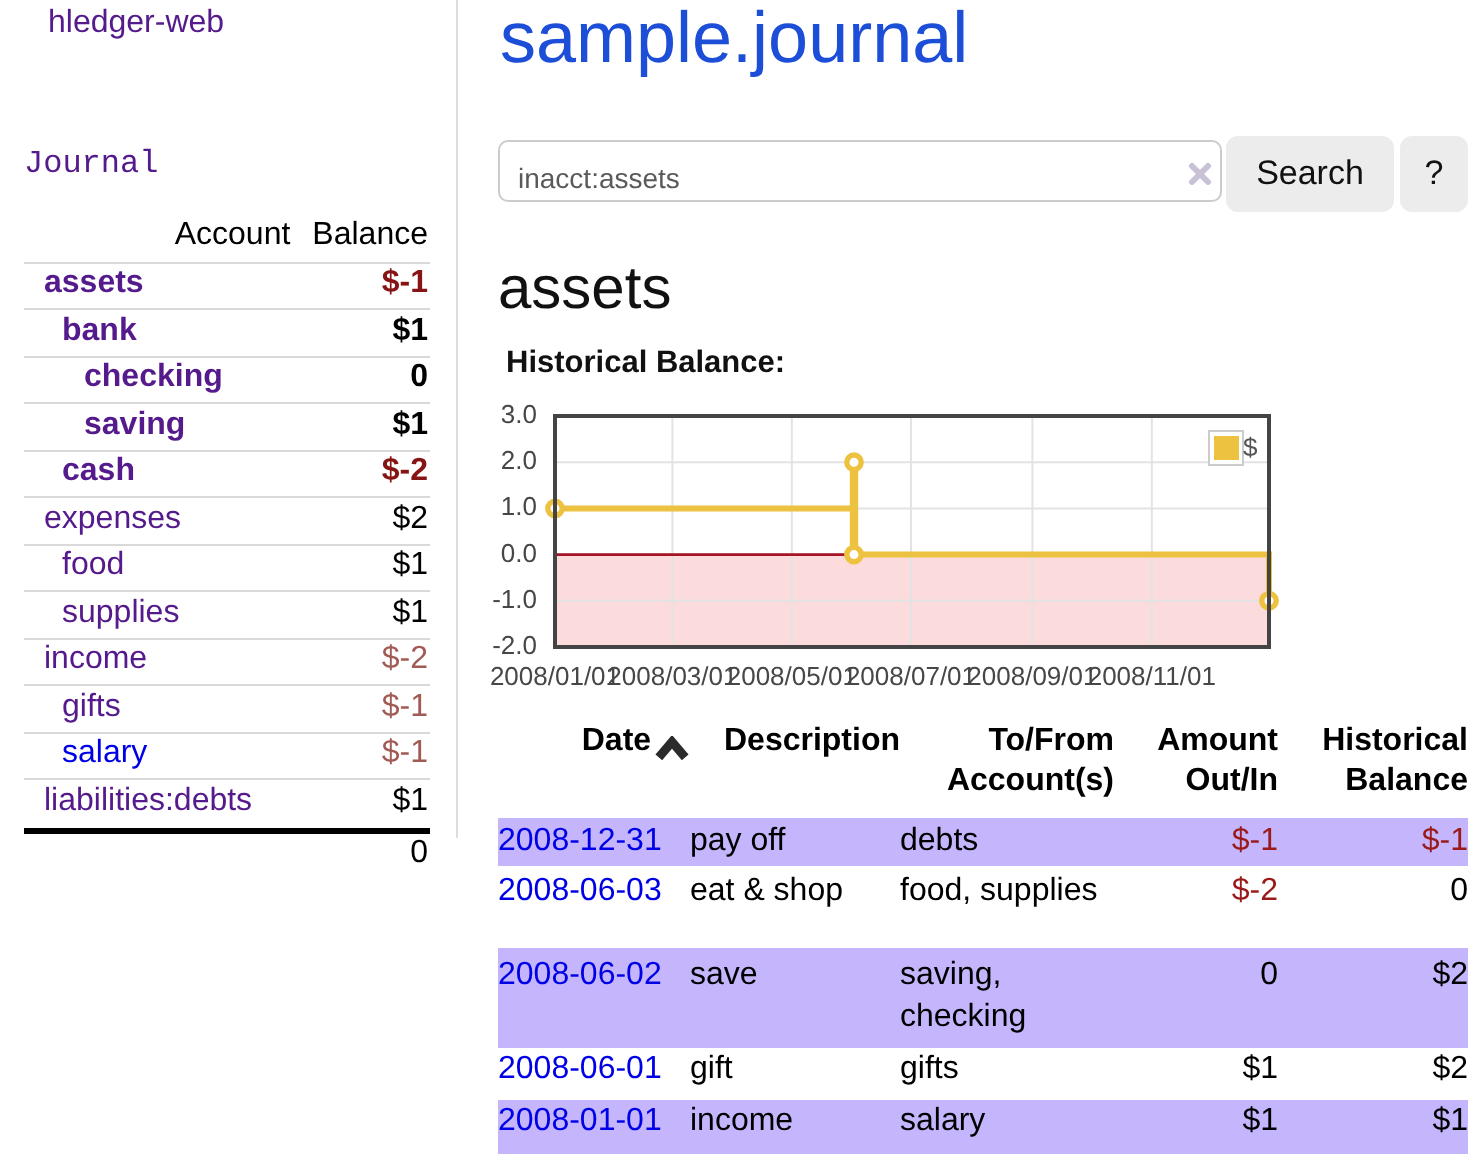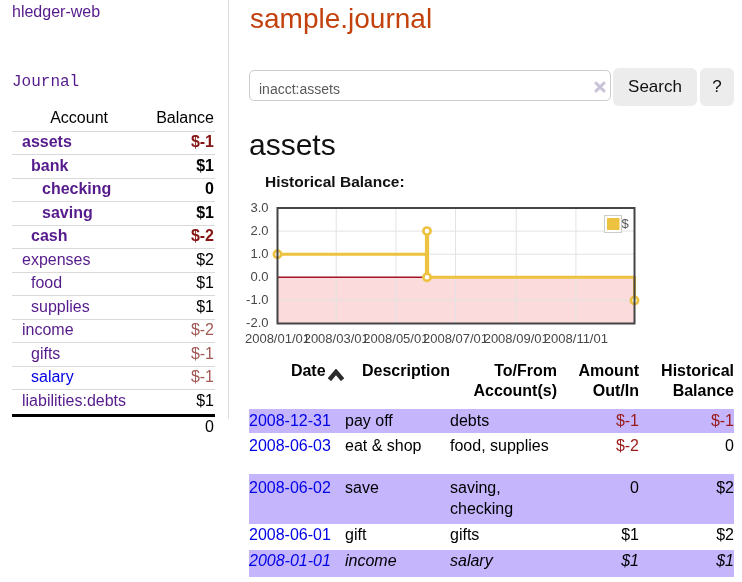--- a/index.html
+++ b/index.html
@@ -4,61 +4,61 @@
 <style>
 * { margin:0; padding:0; box-sizing:content-box; }
 html,body { width:742px; height:582px; background:#fff; font-family:"Liberation Sans",sans-serif; font-size:16px; color:#000; overflow:hidden; }
 a.p { color:#551a8b; text-decoration:none; }
 a.b { color:#0000e6; text-decoration:none; }
 .abs { position:absolute; }
 
 
 #side { position:absolute; left:0; top:0; width:228px; height:419px; border-right:1px solid #ddd; }
 #acctbl { position:absolute; left:12px; top:108px; width:203px; border-collapse:collapse; font-size:16px; }
-#acctbl th { font-weight:normal; text-align:center; padding:1px 0 4px 1px; }
+#acctbl th { font-weight:normal; text-align:right; padding:1px 0 4px 1px; }
 #acctbl th.r { text-align:right; padding-right:1px; }
 #acctbl td { border-top:1px solid #d9d9d9; padding:1.3px 0 3.2px 0; line-height:18px; }
 #acctbl td.amt { text-align:right; padding-right:1px; font-weight:bold; }
 #acctbl tr.liab td { padding-bottom:4.2px; }
 #acctbl tr.blk td { border-top:3px solid #000; padding-top:1px; }
 .d1 { padding-left:10px !important; }
 .d2 { padding-left:19px !important; }
 .d3 { padding-left:30px !important; }
 .neg { color:#871414; }
 .negl { color:#a25a55; font-weight:normal !important; }
 .nb { font-weight:normal !important; }
 
 
-#h1 { position:absolute; left:250px; top:2.5px; font-size:28px; line-height:31px; font-weight:400; color:#c2410c; }
+#h1 { position:absolute; left:250px; top:2.5px; font-size:36px; line-height:31px; font-weight:400; color:#1d4ed8; }
 #searchbox { position:absolute; left:249px; top:70px; width:360px; height:29px; border:1px solid #ccc; border-radius:5px; background:#fff; }
 #searchtxt { position:absolute; left:9px; top:8.8px; font-size:14px; color:#5a5a5a; line-height:18px; }
 #xicon { position:absolute; left:344px; top:9.5px; }
 .btn { position:absolute; top:68px; height:38px; background:#ececec; border-radius:6px; font-size:17px; color:#111; text-align:center; }
 #btnsearch { left:613px; width:84px; line-height:38px; }
 #btnq { left:700px; width:34px; line-height:38px; }
 #h2 { position:absolute; left:249px; top:130px; font-size:30px; line-height:30px; font-weight:400; color:#111; }
-#hb { position:absolute; left:265px; top:173.5px; font-size:15.5px; font-weight:bold; line-height:16px; color:#111; }
+#hb { position:absolute; left:253px; top:173.5px; font-size:15.5px; font-weight:bold; line-height:16px; color:#111; }
 
 
 #regtbl { position:absolute; left:249px; top:360px; width:485px; border-collapse:collapse; font-size:16px; }
 #regtbl th { text-align:right; vertical-align:top; font-weight:bold; line-height:20px; padding:1px 0 8px 0; }
 #regtbl th.r, #regtbl td.r { text-align:right; }
 #regtbl td { vertical-align:top; line-height:21px; }
 #regtbl tr.g td { background:#c4b5fd; }
 #regtbl tr.r1 td { padding:0.8px 0 2.2px; }
 #regtbl tr.r2 td { padding:2px 0 18px; }
 #regtbl tr.r3 td { padding:2.7px 0 5.7px; }
 #regtbl tr.r4 td { padding:0 0 4.6px; }
-#regtbl tr.r5 td { padding:0 0 6px;font-style:italic; }
+#regtbl tr.r5 td { padding:0 0 6px; }
 .dred { color:#9a1a1a; }
 </style>
 </head>
 <body>
 <div id="side">
-  <a class="p abs" style="left:12px; top:3px;">hledger-web</a>
+  <a class="p abs" style="left:24px; top:3px;">hledger-web</a>
   <a class="p abs" style="left:12px; top:73px;font-family:Liberation Mono, monospace;">Journal</a>
   <table id="acctbl">
     <tbody>
         <tr>
           <th>Account</th>
           <th class="r">Balance</th>
         </tr>
     <tr>
           <td class="d1"><a class="p" style="font-weight:bold">assets</a></td>
           <td class="amt neg">$-1</td>

